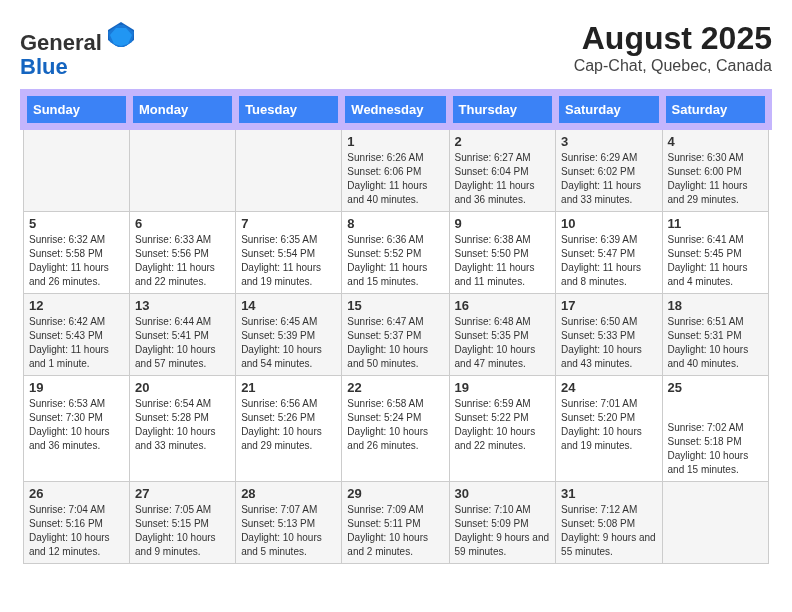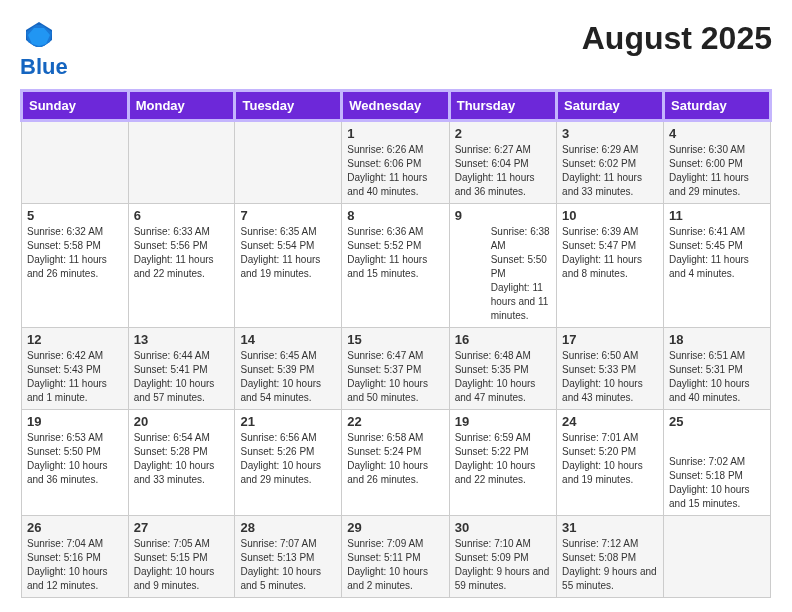--- a/index.html
+++ b/index.html
@@ -43,27 +43,27 @@
     .subtitle {
       font-size: 16px;
       color: #444;
     }
     table {
       width: 100%;
       border-collapse: collapse;
       font-size: 11px;
     }
     thead tr th {
-      background: #6d28d9;
+      background: #3b82f6;
       color: #fff;
       text-align: left;
       padding: 6px 6px;
       font-size: 13px;
       font-weight: bold;
-      border: 3px solid #c4b5fd;
+      border: 7px solid #c4b5fd;
     }
     tbody tr td {
       border: 1px solid #ccc;
       vertical-align: top;
       padding: 4px 5px;
       min-height: 80px;
       height: 80px;
       width: 108px;
       color: #333;
     }
@@ -87,29 +87,30 @@
     .empty-cell {
       background: #f5f5f5;
     }
   </style>
 </head>
 <body>
 
 <div class="header">
   <div class="logo">
     <div>
-      <span class="logo-text"><svg class="logo-icon" viewBox="0 0 30 30">
+      <span class="logo-text"><span class="logo-general">General</span><svg class="logo-icon" viewBox="0 0 30 30">
             <polygon points="15,2 28,10 28,20 20,26 10,26 2,20 2,10" fill="#1565c0"></polygon>
             <polygon points="18,5 28,12 26,22 18,27 12,27 4,22 2,12 12,5" fill="#1a78d6"></polygon>
             <polygon points="20,8 26,15 22,24 15,26 8,24 4,15 10,8" fill="#2196f3"></polygon>
           </svg><br><span class="logo-blue">Blue</span></span>
     </div>
   </div>
   <div class="title-block">
     <div class="month-title">August 2025</div>
+    <div class="subtitle">Cap-Chat, Quebec, Canada</div>
   </div>
 </div>
 
 <table>
   <thead>
     <tr>
     <th>Sunday</th>
         <th>Monday</th>
         <th>Tuesday</th>
         <th>Wednesday</th>
@@ -168,21 +169,21 @@
 Daylight: 11 hours and 19 minutes.</div>
         </td>
         <td>
           <span class="day-num">8</span>
           <div class="day-info" style="white-space: pre-line;">Sunrise: 6:36 AM
 Sunset: 5:52 PM
 Daylight: 11 hours and 15 minutes.</div>
         </td>
         <td>
           <span class="day-num">9</span>
-          <div class="day-info" style="white-space: pre-line; margin-left: 36px;">Sunrise: 6:38 AM
+          <div class="day-info" style="white-space: pre-line;">Sunrise: 6:38 AM
 Sunset: 5:50 PM
 Daylight: 11 hours and 11 minutes.</div>
         </td>
         <td>
           <span class="day-num">10</span>
           <div class="day-info" style="white-space: pre-line;">Sunrise: 6:39 AM
 Sunset: 5:47 PM
 Daylight: 11 hours and 8 minutes.</div>
         </td>
         <td>
@@ -233,21 +234,21 @@
           <span class="day-num">18</span>
           <div class="day-info" style="white-space: pre-line;">Sunrise: 6:51 AM
 Sunset: 5:31 PM
 Daylight: 10 hours and 40 minutes.</div>
         </td>
       </tr>
       <tr>
         <td>
           <span class="day-num">19</span>
           <div class="day-info" style="white-space: pre-line;">Sunrise: 6:53 AM
-Sunset: 5:50 PM
+Sunset: 7:30 PM
 Daylight: 10 hours and 36 minutes.</div>
         </td>
         <td>
           <span class="day-num">20</span>
           <div class="day-info" style="white-space: pre-line;">Sunrise: 6:54 AM
 Sunset: 5:28 PM
 Daylight: 10 hours and 33 minutes.</div>
         </td>
         <td>
           <span class="day-num">21</span>

